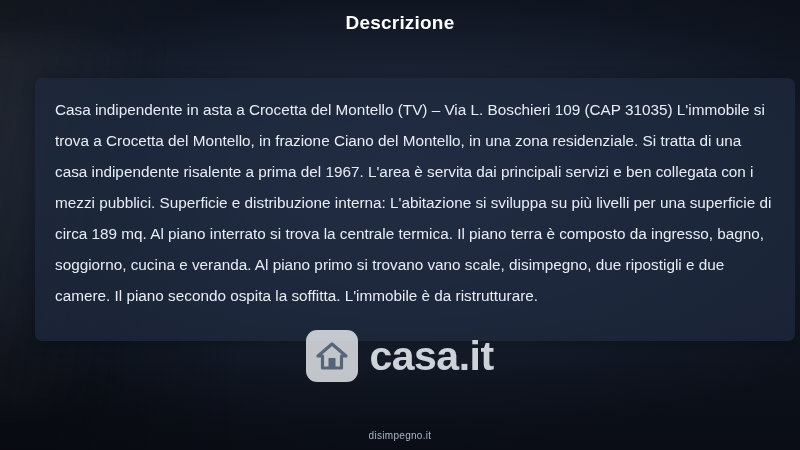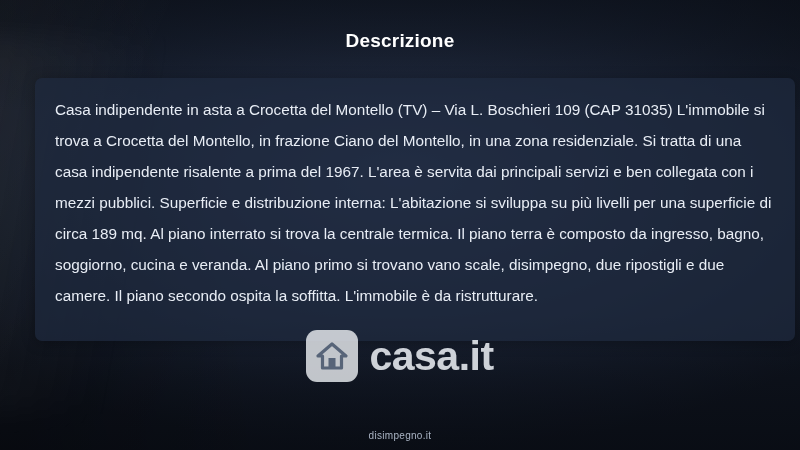--- a/index.html
+++ b/index.html
@@ -39,21 +39,21 @@
     top: 8%;
     width: 30%;
     height: 84%;
     background: linear-gradient(100deg, rgba(255,255,255,0.05), rgba(255,255,255,0) 70%);
     filter: blur(14px);
     pointer-events: none;
   }
 
   .title {
     position: absolute;
-    top: 30px;
+    top: 12px;
     left: 0;
     width: 100%;
     text-align: center;
     color: #ffffff;
     font-size: 19px;
     font-weight: bold;
     letter-spacing: 0.2px;
     z-index: 4;
   }
 

